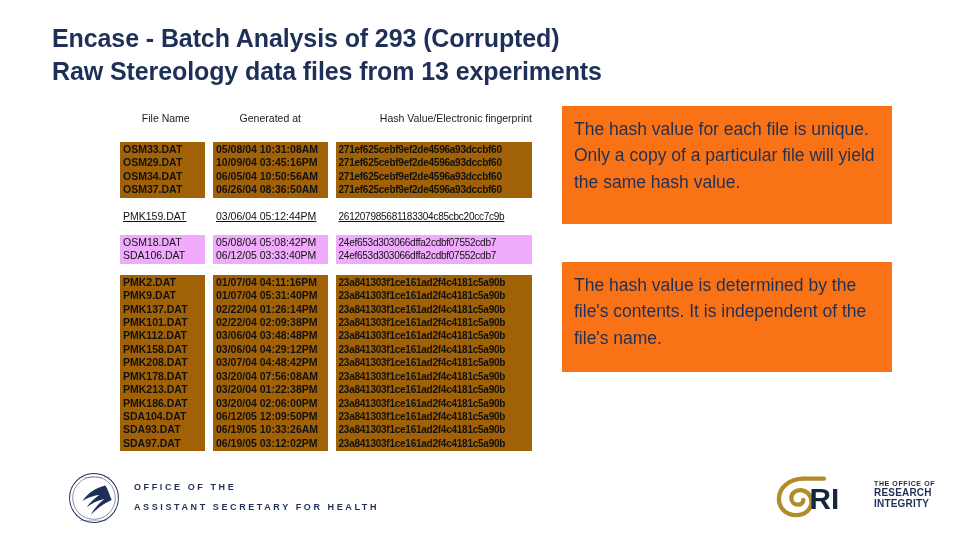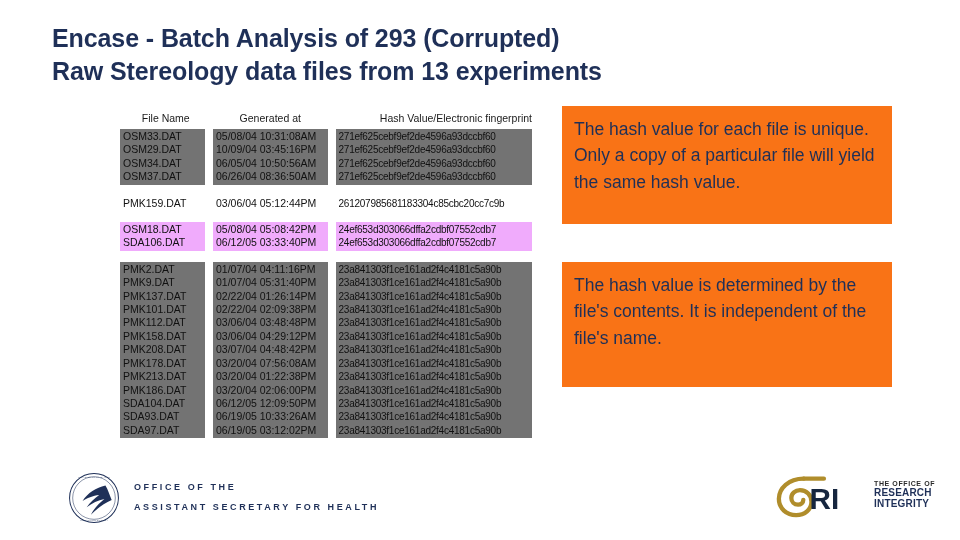--- a/index.html
+++ b/index.html
@@ -34,21 +34,21 @@
   #evidence-table {
     position: absolute;
     left: 120px;
     top: 112px;
     width: 412px;
   }
   .tbl-head {
     display: flex;
     font-size: 10.5px;
     color: #1a1a1a;
-    padding-bottom: 5px;
+    padding-bottom: 18px;
   }
   .tbl-head .c1 { width: 92px; text-align: center; }
   .tbl-head .c2 { width: 118px; text-align: center; }
   .tbl-head .c3 { width: 200px; text-align: right; padding-left: 4px; }
 
   .group {
     display: flex;
     gap: 8px;
     margin-bottom: 11px;
   }
@@ -59,23 +59,23 @@
     font-size: 10.5px;
     line-height: 13.4px;
     color: #111111;
     white-space: nowrap;
     overflow: hidden;
   }
   .col-name  { width: 80px; }
   .col-date  { width: 110px; }
   .col-hash  { width: 193px; letter-spacing: -0.25px; font-size: 10px; }
 
-  .hl-yellow { background: #737373; }
+  .hl-yellow { background: #a16207; font-weight: bold; }
   .hl-cyan   { background: #f0abfc; }
-  .hl-none   { background: transparent; }
+  .hl-none   { background: transparent; text-decoration: underline; }
 
   .cell-col .row { display: block; }
 
   
   .callout {
     position: absolute;
     background: #f97316;
     color: #1f3058;
     font-size: 17.5px;
     line-height: 1.5;
@@ -85,21 +85,21 @@
   #callout-unique {
     left: 562px;
     top: 106px;
     width: 330px;
     height: 118px;
   }
   #callout-contents {
     left: 562px;
     top: 262px;
     width: 330px;
-    height: 125px;
+    height: 110px;
   }
   .callout p { margin: 0; }
 
   
   #footer {
     position: absolute;
     left: 16px;
     top: 462px;
     width: 953px;
     height: 78px;

